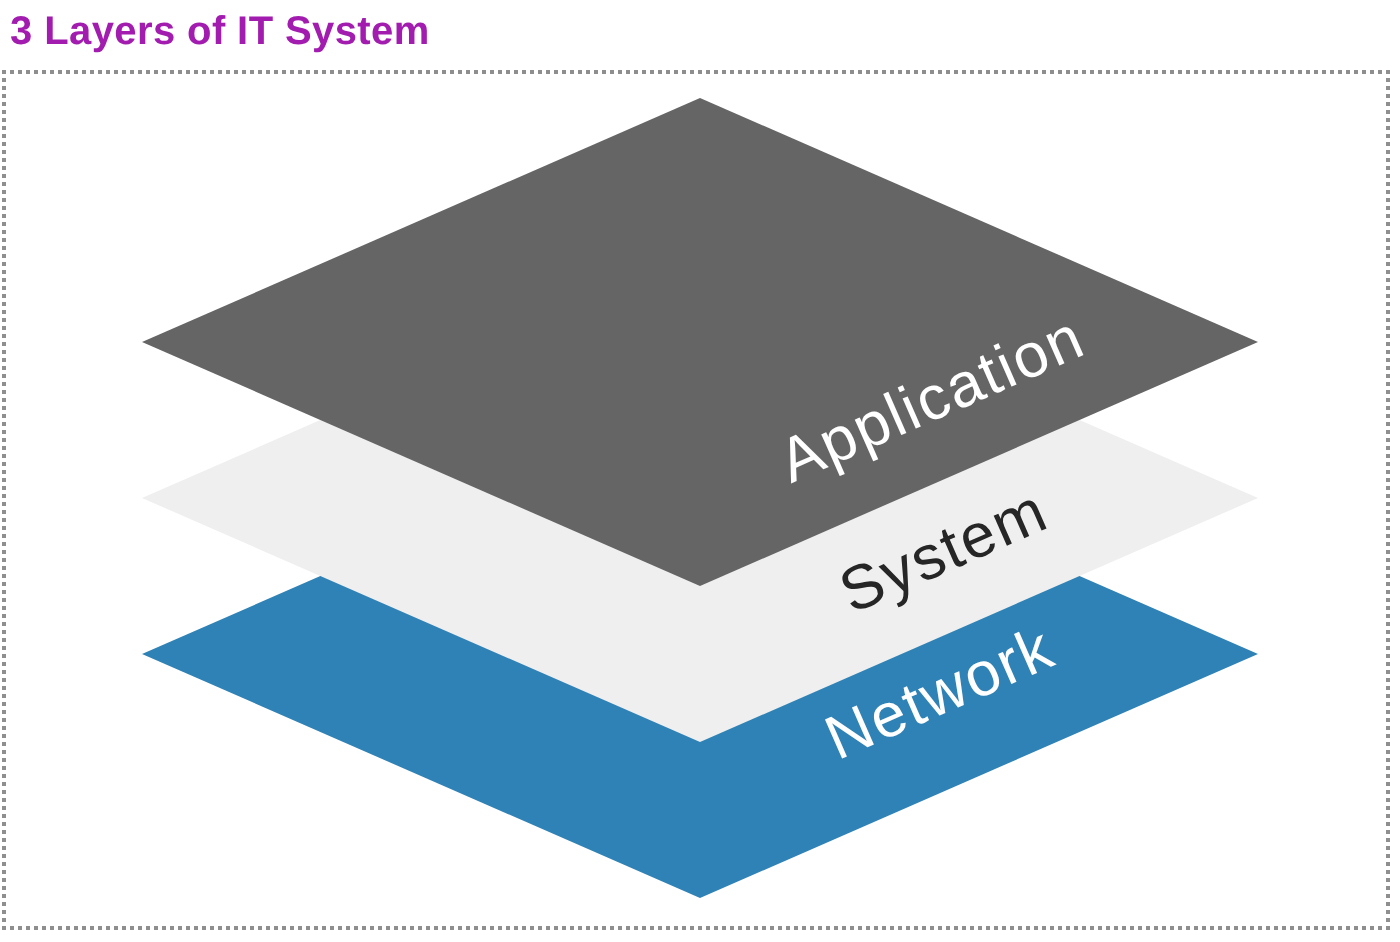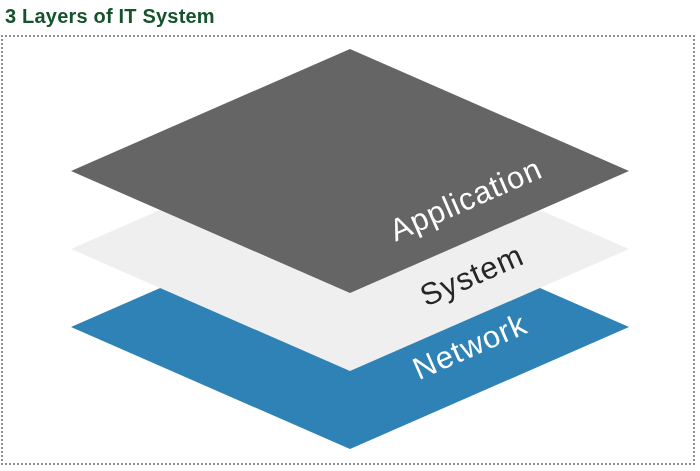--- a/index.html
+++ b/index.html
@@ -15,21 +15,21 @@
     background: #ffffff;
     overflow: hidden;
   }
   .diagram-title {
     position: absolute;
     left: 5px;
     top: 5px;
     font-size: 20px;
     font-weight: 600;
     letter-spacing: 0.2px;
-    color: #14532d;
+    color: #a21caf;
     white-space: nowrap;
   }
   .diagram-frame {
     position: absolute;
     left: 1px;
     top: 35px;
     width: 694px;
     height: 430px;
     box-sizing: border-box;
     border: 2px dotted #8f8f8f;

